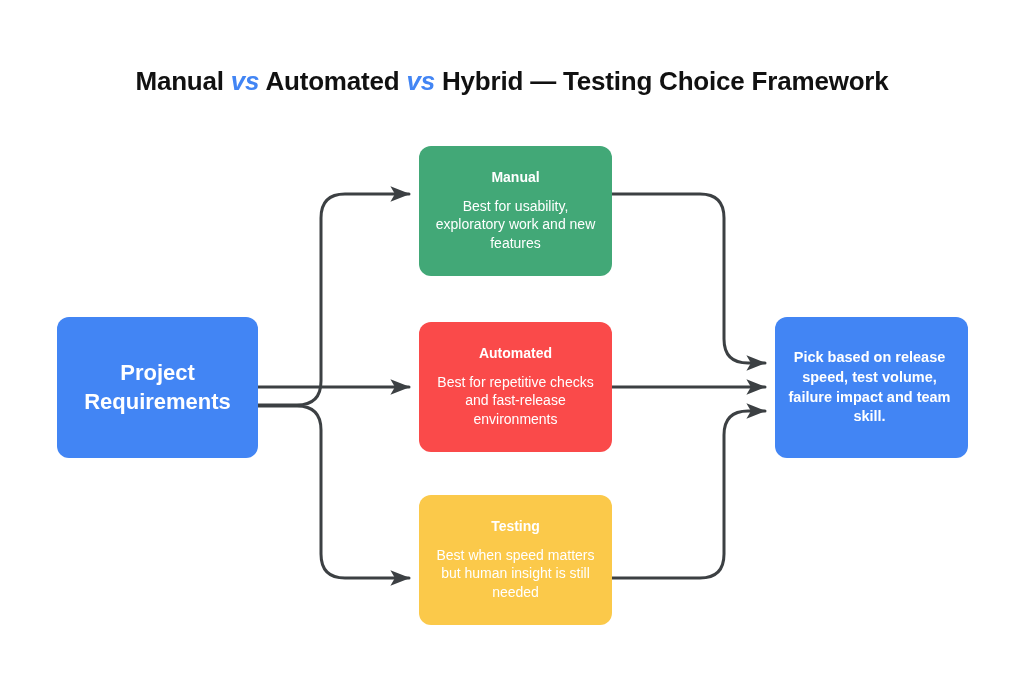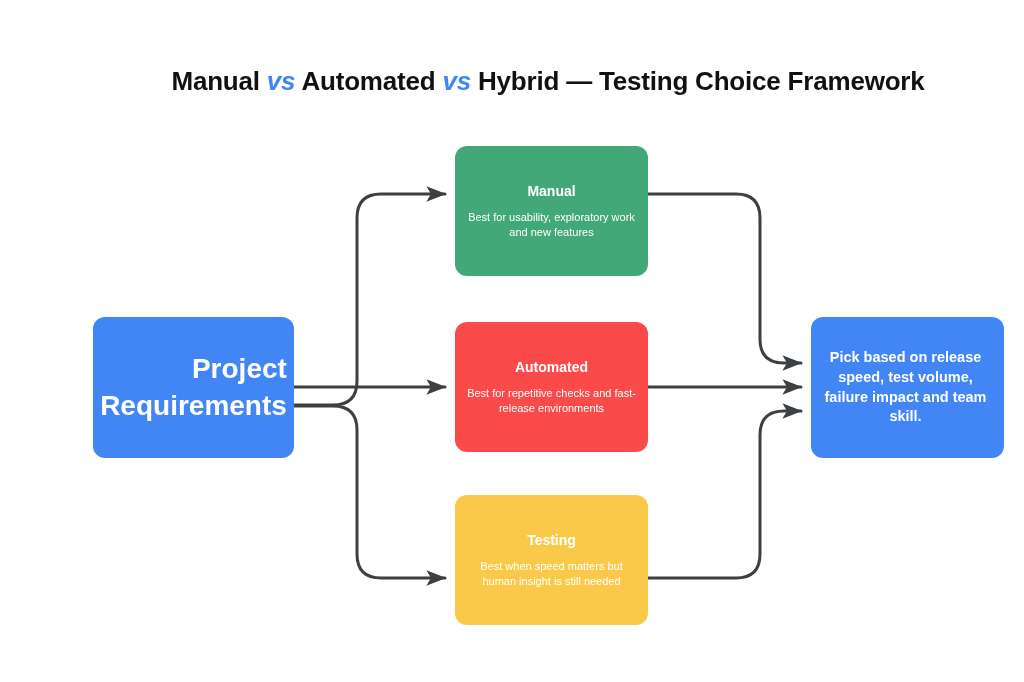--- a/index.html
+++ b/index.html
@@ -11,21 +11,20 @@
     width: 1024px;
     height: 682px;
     font-family: "Liberation Sans", sans-serif;
     overflow: hidden;
   }
   .canvas {
     position: relative;
     width: 896px;
     height: 682px;
     background: #ffffff;
-    margin-left: 36px;
   }
 
   
   .title {
     position: absolute;
     left: 0;
     top: 66px;
     width: 1024px;
     text-align: center;
     font-size: 26px;
@@ -62,39 +61,38 @@
     text-align: center;
     padding: 8px 12px;
   }
   .node .node-title {
     font-size: 14px;
     font-weight: bold;
     line-height: 1.25;
     margin-bottom: 10px;
   }
   .node .node-desc {
-    font-size: 11px;
+    font-size: 14px;
     font-weight: normal;
     line-height: 1.33;
   }
 
   
   #node-source {
     left: 57px;
     top: 317px;
     width: 201px;
     height: 141px;
     background: #4285f4;
   }
   #node-source .node-title {
-    font-size: 28px;
+    font-size: 22px;
     font-weight: bold;
     margin-bottom: 0;
     line-height: 1.3;
-    text-align: right;
   }
 
   
   #node-manual {
     left: 419px;
     top: 146px;
     width: 193px;
     height: 130px;
     background: #42a877;
   }

